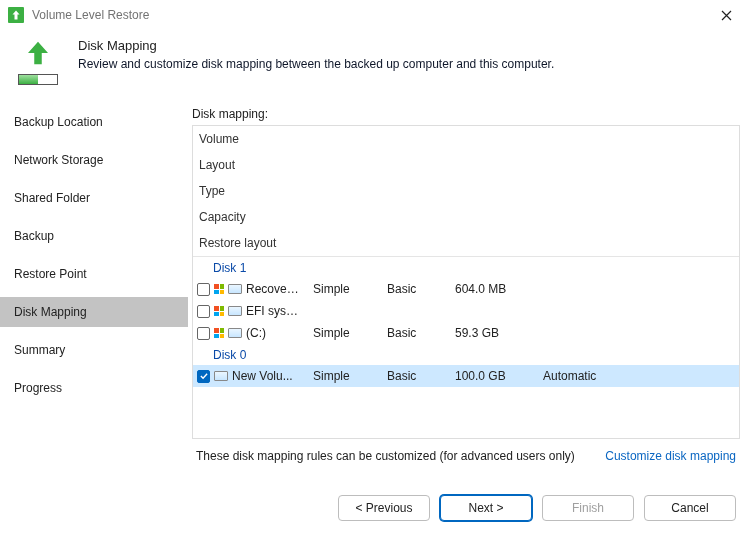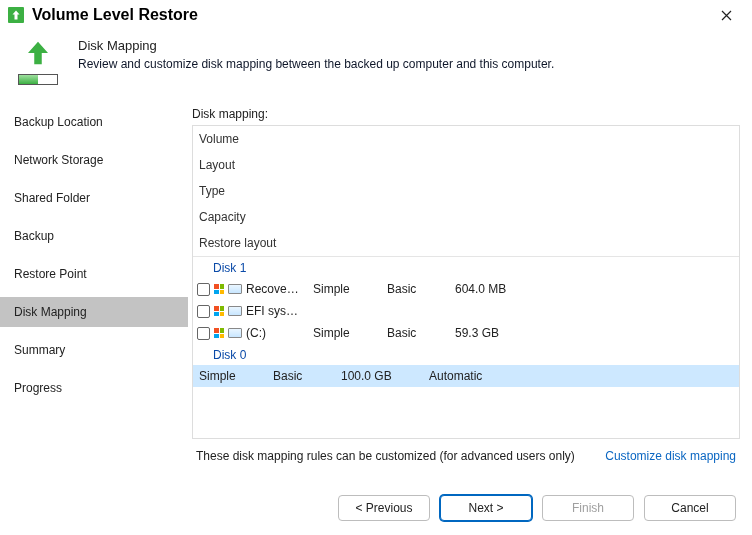--- a/index.html
+++ b/index.html
@@ -22,21 +22,21 @@
     padding: 0 6px 0 8px;
   }
   .app-icon {
     width: 16px; height: 16px;
     background: #3cb043;
     display: inline-flex; align-items: center; justify-content: center;
     margin-right: 8px;
     border-radius: 1px;
   }
   .app-icon svg { width: 12px; height: 12px; }
-  .titlebar-title { font-size: 16px; color: #000000; font-weight: bold; }
+  .titlebar-title { font-size: 12px; color: #737373; }
   .titlebar-spacer { flex: 1; }
   .close-btn {
     width: 40px; height: 26px;
     display: flex; align-items: center; justify-content: center;
     cursor: pointer;
   }
 
   
   .header {
     display: flex;
@@ -295,20 +295,29 @@
                 <span class="drive-icon"></span>
                 <span class="vol-name">(C:)</span>
               </div>
               <div class="td col-layout">Simple</div>
               <div class="td col-type">Basic</div>
               <div class="td col-cap">59.3 GB</div>
               <div class="td col-rest"></div>
             </div>
             <div class="disk-row">Disk 0</div>
             <div class="row selected">
+              <div class="td col-vol vol-cell">
+                <span class="chk checked">
+                  <svg viewBox="0 0 16 16">
+                    <path d="M3 8 L6.5 11.5 L13 4.5" stroke="#fff" stroke-width="2.2" fill="none"></path>
+                  </svg>
+                </span>
+                <span class="drive-icon"></span>
+                <span class="vol-name">New Volu...</span>
+              </div>
               <div class="td col-layout">Simple</div>
               <div class="td col-type">Basic</div>
               <div class="td col-cap">100.0 GB</div>
               <div class="td col-rest">Automatic</div>
             </div>
           </div>
       </div>
 
       <div class="footer-note">
         <span>These disk mapping rules can be customized (for advanced users only)</span>

